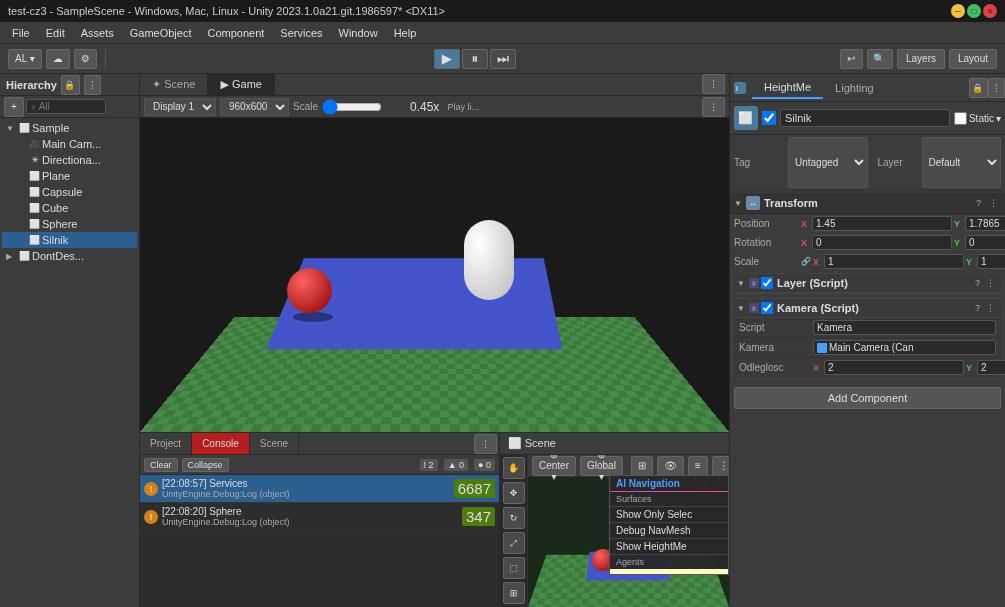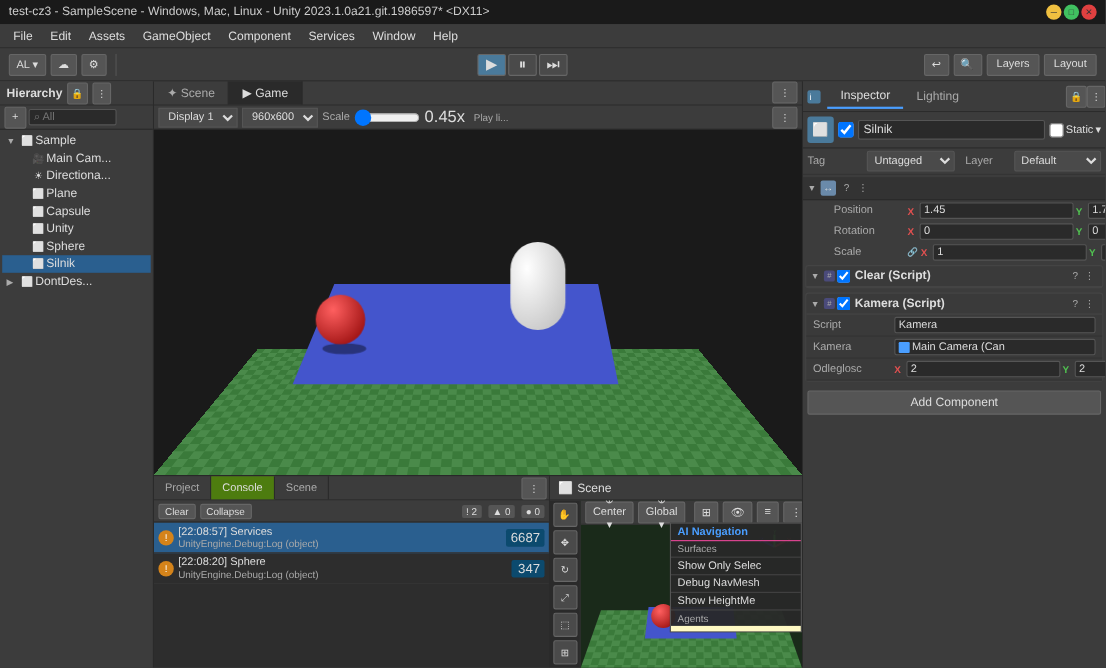--- a/index.html
+++ b/index.html
@@ -62,57 +62,57 @@
     .blue-mat { position: absolute; bottom: 25%; left: 25%; width: 45%; height: 35%; background: #4455cc; transform: perspective(300px) rotateX(35deg) skewX(-5deg); }
     .white-capsule { position: absolute; bottom: 42%; left: 55%; width: 50px; height: 80px; background: radial-gradient(ellipse at 30% 30%, #fff, #bbb); border-radius: 25px; }
     .red-sphere { position: absolute; bottom: 38%; left: 25%; width: 45px; height: 45px; background: radial-gradient(ellipse at 35% 30%, #ff6060, #880000); border-radius: 50%; }
     .sphere-shadow { position: absolute; bottom: 35%; left: 26%; width: 40px; height: 10px; background: rgba(0,0,0,0.4); border-radius: 50%; }
 
     
     #bottom { height: 175px; display: flex; background: #3c3c3c; border-top: 1px solid #2a2a2a; }
     #console-panel { width: 360px; border-right: 1px solid #2a2a2a; display: flex; flex-direction: column; }
     .console-tabs { display: flex; align-items: center; background: #3c3c3c; height: 22px; border-bottom: 1px solid #2a2a2a; }
     .console-tab { padding: 2px 10px; font-size: 10px; cursor: pointer; color: #aaa; border-right: 1px solid #2a2a2a; height: 100%; display: flex; align-items: center; }
-    .console-tab.active { color: #ddd; background: #4d7c0f; }
+    .console-tab.active { color: #ddd; background: #b91c1c; }
     .console-toolbar { background: #3c3c3c; height: 20px; display: flex; align-items: center; padding: 0 4px; gap: 4px; border-bottom: 1px solid #2a2a2a; }
     .console-btn { background: #555; border: 1px solid #666; color: #ddd; padding: 1px 5px; font-size: 9px; cursor: pointer; border-radius: 2px; }
     .console-list { flex: 1; overflow-y: auto; background: #2d2d2d; }
     .console-row { display: flex; align-items: center; padding: 3px 4px; border-bottom: 1px solid #333; cursor: pointer; gap: 4px; }
     .console-row.selected { background: #2a5f8f; }
     .console-icon { width: 14px; height: 14px; background: #d4831a; border-radius: 50%; display: flex; align-items: center; justify-content: center; font-size: 9px; color: white; flex-shrink: 0; }
     .console-msg { flex: 1; font-size: 10px; color: #ddd; overflow: hidden; }
     .console-msg .line1 { font-size: 10px; }
     .console-msg .line2 { font-size: 9px; color: #aaa; }
-    .console-count { background: #0c4a6e; color: #ddd; font-size: 12px; padding: 1px 4px; border-radius: 2px; min-width: 30px; text-align: right; }
+    .console-count { background: #4d7c0f; color: #ddd; font-size: 15px; padding: 1px 4px; border-radius: 2px; min-width: 30px; text-align: right; }
 
     #scene-bottom { flex: 1; display: flex; flex-direction: column; }
     .scene-bottom-tab { background: #3c3c3c; height: 22px; display: flex; align-items: center; padding: 0 8px; border-bottom: 1px solid #2a2a2a; }
 
     
     #inspector { width: 275px; background: #3c3c3c; display: flex; flex-direction: column; overflow: hidden; }
     .inspector-tabs { display: flex; align-items: center; background: #3c3c3c; height: 28px; border-bottom: 1px solid #2a2a2a; }
     .inspector-tab { padding: 4px 12px; font-size: 11px; cursor: pointer; color: #aaa; }
     .inspector-tab.active { color: #ddd; border-bottom: 2px solid #4a9eff; }
     .inspector-obj-header { display: flex; align-items: center; padding: 4px; background: #3c3c3c; gap: 4px; border-bottom: 1px solid #2a2a2a; }
     .obj-icon { width: 24px; height: 24px; background: #4a7a9b; border-radius: 3px; display: flex; align-items: center; justify-content: center; font-size: 12px; }
     .obj-checkbox { width: 14px; height: 14px; }
     .obj-name { flex: 1; background: #2a2a2a; border: 1px solid #555; color: #ddd; font-size: 11px; padding: 2px 4px; border-radius: 2px; }
     .obj-static { display: flex; align-items: center; gap: 2px; font-size: 10px; color: #ddd; }
     .obj-row { display: flex; align-items: center; padding: 2px 4px; gap: 4px; border-bottom: 1px solid #333; }
     .obj-label { color: #aaa; font-size: 10px; width: 50px; }
-    .obj-select { background: #4a4a4a; border: 1px solid #555; color: #ddd; font-size: 10px; padding: 2px 2px; border-radius: 2px; flex: 1; }
+    .obj-select { background: #4a4a4a; border: 1px solid #555; color: #ddd; font-size: 10px; padding: 18px 2px; border-radius: 2px; flex: 1; }
     
     .section-header { display: flex; align-items: center; padding: 3px 4px; background: #333; border-bottom: 1px solid #2a2a2a; cursor: pointer; margin-top: 2px; }
     .section-arrow { font-size: 8px; color: #aaa; width: 12px; }
     .section-icon { width: 14px; height: 14px; background: #6a6aaa; border-radius: 2px; margin-right: 4px; display: flex; align-items: center; justify-content: center; font-size: 9px; }
     .section-title { font-size: 11px; font-weight: bold; color: #ddd; flex: 1; }
     .section-btns { display: flex; gap: 2px; }
     .section-btn { font-size: 9px; color: #aaa; padding: 1px 3px; cursor: pointer; }
 
-    .prop-row { display: flex; align-items: center; padding: 2px 4px; gap: 2px; margin-left: 24px; }
+    .prop-row { display: flex; align-items: center; padding: 2px 4px; gap: 2px; }
     .prop-label { color: #aaa; font-size: 10px; width: 65px; flex-shrink: 0; }
     .prop-xyz { display: flex; gap: 2px; flex: 1; }
     .prop-xyz-group { display: flex; align-items: center; flex: 1; gap: 1px; }
     .prop-axis { font-size: 9px; font-weight: bold; color: #aaa; width: 10px; }
     .prop-val { background: #2a2a2a; border: 1px solid #555; color: #ddd; font-size: 10px; padding: 1px 3px; border-radius: 2px; flex: 1; min-width: 30px; }
 
     .script-section { background: #3a3a3a; border: 1px solid #444; border-radius: 3px; margin: 2px 2px; }
     .script-header { display: flex; align-items: center; padding: 3px 4px; border-bottom: 1px solid #444; }
     .script-title { font-size: 11px; color: #ddd; flex: 1; font-weight: bold; padding-left: 4px; }
     .script-prop { display: flex; align-items: center; padding: 2px 6px; gap: 4px; border-bottom: 1px solid #333; }
@@ -208,21 +208,21 @@
         <span class="tree-label">Plane</span>
       </div>
       <div class="tree-item level2">
         <span class="tree-arrow"></span>
         <span class="tree-icon">⬜</span>
         <span class="tree-label">Capsule</span>
       </div>
       <div class="tree-item level2">
         <span class="tree-arrow"></span>
         <span class="tree-icon">⬜</span>
-        <span class="tree-label">Unity</span>
+        <span class="tree-label">Cube</span>
       </div>
       <div class="tree-item level2">
         <span class="tree-arrow"></span>
         <span class="tree-icon">⬜</span>
         <span class="tree-label">Sphere</span>
       </div>
       <div class="tree-item level2 selected">
         <span class="tree-arrow"></span>
         <span class="tree-icon">⬜</span>
         <span class="tree-label">Silnik</span>
@@ -246,21 +246,21 @@
       </div>
       <div class="view-toolbar">
         <select class="view-select">
           <option>Display 1</option>
         </select>
         <select class="view-select">
           <option>960x600</option>
         </select>
         <span style="color:#aaa;font-size:10px;">Scale</span>
         <input type="range" min="0" max="1" value="0" style="width: 60px; height: 10px;">
-        <span style="color:#ddd;font-size:15px;">0.45x</span>
+        <span style="color:#ddd;font-size:12px;margin-left:24px;">0.45x</span>
         <span style="color:#aaa;font-size:9px;margin-left:4px;">Play li...</span>
         <div style="flex:1;"></div>
         <button class="toolbar-btn" style="font-size:9px;">⋮</button>
       </div>
       <div class="game-view">
         <div class="scene-canvas">
           <div class="checkerboard-floor"></div>
           <div class="blue-mat"></div>
           <div class="sphere-shadow"></div>
           <div class="red-sphere"></div>
@@ -373,21 +373,21 @@
   </div>
 
   <div id="inspector">
     <div class="inspector-tabs">
       <div style="width:20px;height:28px;display:flex;align-items:center;justify-content:center;margin-right:2px;">
         <svg width="16" height="16" viewBox="0 0 16 16">
           <rect x="2" y="2" width="12" height="12" rx="2" fill="#4a7a9b"></rect>
           <text x="4" y="11" fill="white" font-size="8">i</text>
         </svg>
       </div>
-      <div class="inspector-tab active">Inspector</div>
+      <div class="inspector-tab active">HeightMe</div>
       <div class="inspector-tab">Lighting</div>
       <div style="flex:1;"></div>
       <button class="toolbar-btn" style="font-size:9px;padding:1px 3px;">🔒</button>
       <button class="toolbar-btn" style="font-size:9px;padding:1px 3px;">⋮</button>
     </div>
 
     <div class="inspector-obj-header">
       <div class="obj-icon">⬜</div>
       <input type="checkbox" class="obj-checkbox" checked="" style="">
       <input type="text" class="obj-name" value="Silnik" style="">
@@ -405,20 +405,21 @@
       </select>
       <span class="obj-label" style="margin-left:6px;width:40px;">Layer</span>
       <select class="obj-select">
         <option>Default</option>
       </select>
     </div>
 
     <div class="section-header">
       <span class="section-arrow">▼</span>
       <div class="section-icon" style="background:#6a8aaa;">↔</div>
+      <span class="section-title">Transform</span>
       <div class="section-btns">
         <span class="section-btn">?</span>
         <span class="section-btn">⋮</span>
       </div>
     </div>
     <div class="prop-row">
       <span class="prop-label">Position</span>
       <div class="prop-xyz">
         <div class="prop-xyz-group">
           <span class="prop-axis" style="color:#e05050;">X</span>
@@ -461,21 +462,21 @@
         </div>
 
       </div>
     </div>
 
     <div class="script-section">
       <div class="script-header">
         <span class="section-arrow">▼</span>
         <span style="width:10px;height:10px;background:#4a4a7a;border-radius:2px;font-size:7px;display:inline-flex;align-items:center;justify-content:center;color:#aaa;margin-right:2px;">#</span>
         <input type="checkbox" checked="" style="width: 12px; height: 12px;">
-        <span class="script-title">Clear (Script)</span>
+        <span class="script-title">Layer (Script)</span>
         <span class="section-btn">?</span>
         <span class="section-btn">⋮</span>
       </div>
     </div>
 
     <div class="script-section" style="margin-top:2px;">
       <div class="script-header">
         <span class="section-arrow">▼</span>
         <span style="width:10px;height:10px;background:#4a4a7a;border-radius:2px;font-size:7px;display:inline-flex;align-items:center;justify-content:center;color:#aaa;margin-right:2px;">#</span>
         <input type="checkbox" checked="" style="width: 12px; height: 12px;">

